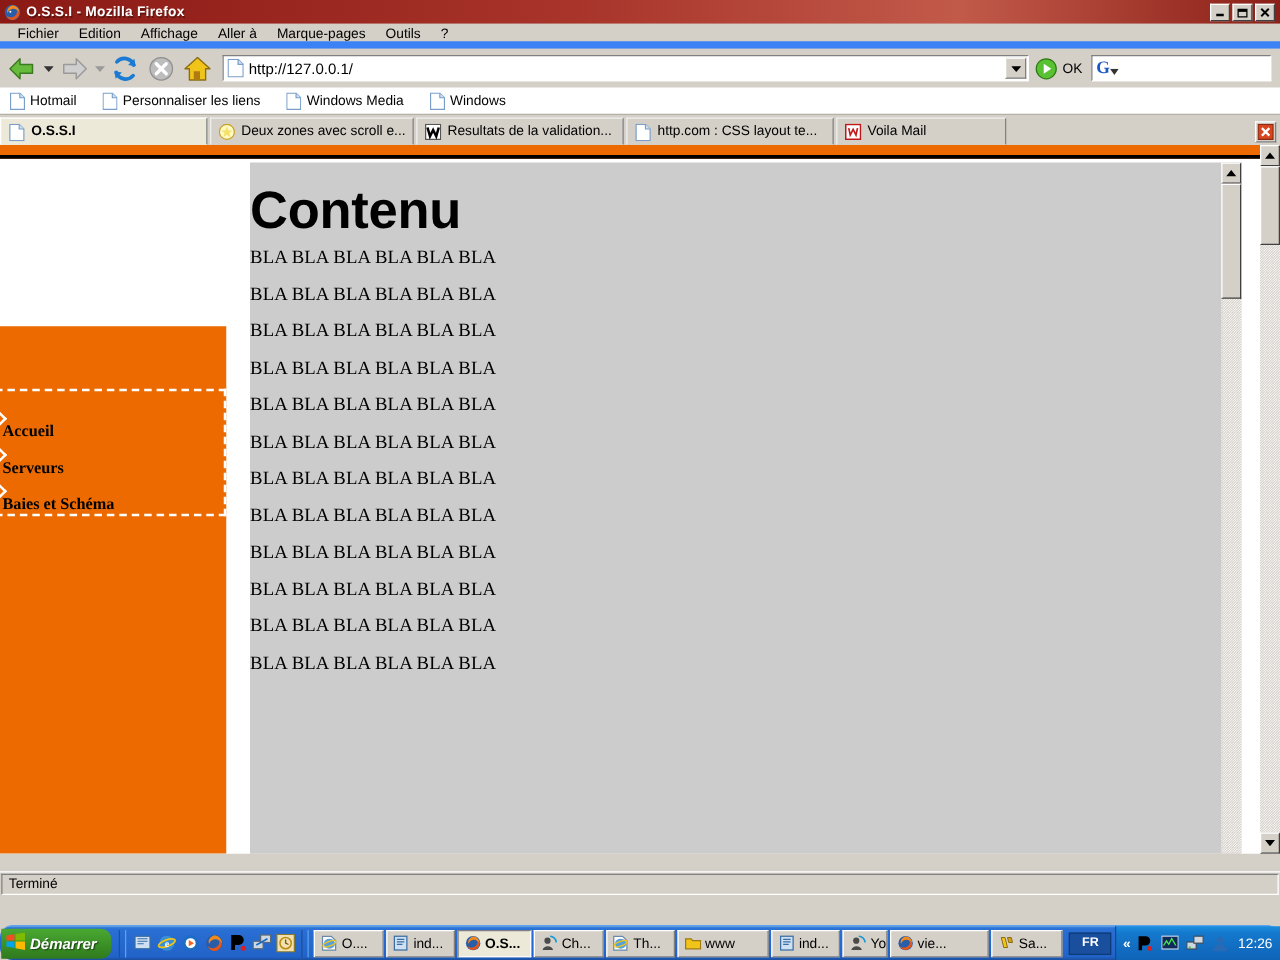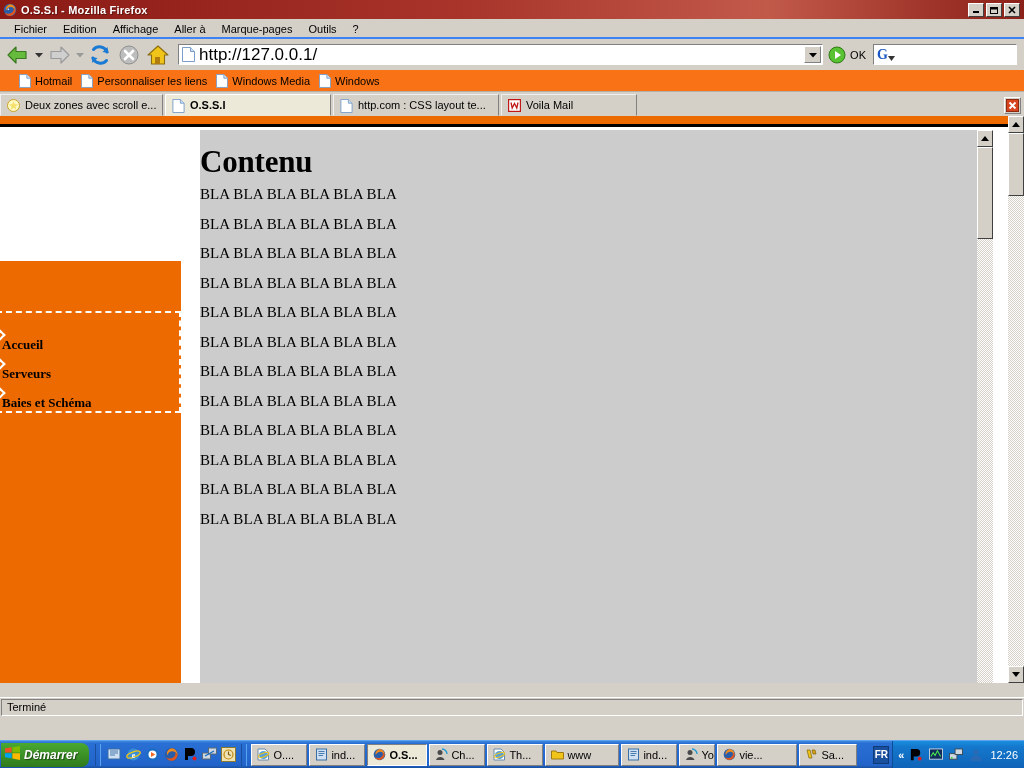--- a/index.html
+++ b/index.html
@@ -37,23 +37,23 @@
     border: 1px solid; border-color: #fff #404040 #404040 #fff;
     display: flex; align-items: center; justify-content: center;
     font-size: 9px; color: #000; line-height: 1;
     font-family: "Liberation Sans", sans-serif;
   }
   .win-btn.close { background: #d4d0c8; }
 
   
   .menubar {
     height: 20px; background: #d4d0c8;
-    display: flex; align-items: flex-end;
+    display: flex; align-items: flex-start;
     padding-left: 6px;
-    border-bottom: 2px solid #3b82f6;
+    border-bottom: 6px solid #3b82f6;
   }
   .menu-item {
     padding: 2px 8px; font-size: 11px; color: #000;
     white-space: nowrap;
   }
 
   
   .navbar {
     height: 31px; background: #d4d0c8;
     display: flex; align-items: center;
@@ -74,21 +74,21 @@
     background: #fff;
     border: 1px solid; border-color: #808080 #fff #fff #808080;
     display: flex; align-items: center;
     margin: 0 3px 0 5px;
     position: relative;
   }
   .urlbar .page-ico {
     width: 13px; height: 15px; margin: 0 4px 0 3px; flex: 0 0 auto;
   }
   .urlbar .url-text {
-    font-size: 17px; color: #000; flex: 1 1 auto;
+    font-size: 12px; color: #000; flex: 1 1 auto;
     white-space: nowrap; overflow: hidden;
   }
   .url-dropbtn {
     width: 17px; height: 17px; margin-right: 1px;
     background: #d4d0c8;
     border: 1px solid; border-color: #fff #808080 #808080 #fff;
     display: flex; align-items: center; justify-content: center;
     font-size: 7px; color: #000; flex: 0 0 auto;
   }
   .go-btn { width: 20px; height: 20px; flex: 0 0 auto; display:flex; align-items:center; justify-content:center;}
@@ -101,23 +101,23 @@
   }
   .searchbox .g-logo {
     font-family: "Liberation Serif", serif;
     font-size: 14px; font-weight: bold; color: #1a56c4;
     margin-left: 3px; line-height: 1;
   }
   .searchbox .g-caret { font-size: 7px; color: #333; margin-left: 0px; align-self: flex-end; margin-bottom:2px;}
 
   
   .bookmarks {
-    height: 22px; background: #f97316;
+    height: 22px; background: #ffffff;
     display: flex; align-items: center;
-    padding-left: 17px; gap: 0px;
+    padding-left: 6px; gap: 12px;
     border-bottom: 1px solid #b5b0a6;
   }
   .bm {
     display: flex; align-items: center;
     padding: 1px 7px 1px 2px; font-size: 11px; color: #000;
     white-space: nowrap;
   }
   .bm .page-ico { width: 12px; height: 14px; margin-right: 4px; flex:0 0 auto;}
 
   
@@ -197,22 +197,22 @@
 
   .content {
     position: absolute; left: 200px; top: 14px;
     width: 793px; height: 682px;
     background: #cccccc;
     overflow: hidden;
   }
   .content-inner { padding: 14px 0 0 0; }
   .content h1 {
     margin: 0 0 6px 0; padding: 0 0 0 0;
-    font-family: Liberation Serif, serif;
-    font-size: 31px; font-weight: bold; color: #000;
+    font-family: Liberation Sans, sans-serif;
+    font-size: 42px; font-weight: bold; color: #000;
     letter-spacing: -0.2px;
   }
   .content p {
     margin: 0 0 12.5px 0;
     font-family: "Liberation Serif", serif;
     font-size: 15px; color: #000;
     letter-spacing: 0.1px;
   }
   .content-pad { padding-left: 0px; }
 
@@ -269,20 +269,21 @@
     flex: 1 1 auto;
   }
 
   
   .taskbar {
     position: absolute; left: 0; top: 740px;
     width: 1024px; height: 28px;
     background: linear-gradient(to bottom, #3f8ae0 0%, #2a6fd4 8%, #2163c9 90%, #1a4f9e 100%);
     display: flex; align-items: center;
     border-top: 1px solid #5ba3f0;
+    border-radius: 10px;
   }
   .start-btn {
     height: 24px; margin: 0 4px 0 1px;
     padding: 0 12px 0 4px;
     background: linear-gradient(to bottom, #4aa832 0%, #3d9428 45%, #2f7a1d 100%);
     border-radius: 0 8px 8px 0;
     display: flex; align-items: center; gap: 4px;
     color: #fff; font-weight: bold; font-size: 12px;
     font-style: italic;
     text-shadow: 1px 1px 1px rgba(0,0,0,0.5);
@@ -306,21 +307,21 @@
     font-size: 11px; color: #000;
     white-space: nowrap; overflow: hidden;
     flex: 0 1 auto;
   }
   .task-btn.active {
     background: #ece9d8; font-weight: bold;
     border-color: #808080 #fff #fff #808080;
   }
   .task-btn .tsk-ico { width: 14px; height: 14px; flex:0 0 auto; display:flex; align-items:center; justify-content:center;}
   .lang-ind {
-    width: 16px; height: 18px; flex: 0 0 auto;
+    width: 34px; height: 18px; flex: 0 0 auto;
     background: #1a4f9e; color: #fff;
     display: flex; align-items: center; justify-content: center;
     font-size: 10px; font-weight: bold;
     margin: 12px 3px;
     border: 1px solid #0f3a78;
   }
   .systray {
     height: 28px; flex: 0 0 auto;
     background: linear-gradient(to bottom, #1a8fe0 0%, #1478cc 20%, #0f63b8 100%);
     display: flex; align-items: center; gap: 4px;
@@ -487,41 +488,50 @@
       <svg class="pgico" width="12" height="14" viewBox="0 0 13 15">
         <path d="M0.5 0.5 L8.5 0.5 L12.5 4.5 L12.5 14.5 L0.5 14.5 Z" fill="#fff" stroke="#7a9ec9" stroke-width="1"></path>
         <path d="M8.5 0.5 L8.5 4.5 L12.5 4.5" fill="#cfe0f2" stroke="#7a9ec9" stroke-width="1"></path>
       </svg>
     </span>
     <span>Windows</span>
   </span>
 </div>
 
 <div class="tabbar">
+  <span class="tab active" style="width:166px">
+    <span class="tico">
+      <svg class="pgico" width="13" height="14" viewBox="0 0 13 15">
+        <path d="M0.5 0.5 L8.5 0.5 L12.5 4.5 L12.5 14.5 L0.5 14.5 Z" fill="#fff" stroke="#7a9ec9" stroke-width="1"></path>
+        <path d="M8.5 0.5 L8.5 4.5 L12.5 4.5" fill="#cfe0f2" stroke="#7a9ec9" stroke-width="1"></path>
+      </svg>
+    </span>
+    <span>O.S.S.I</span>
+  </span>
+
   <span class="tab" style="width:163px">
     <span class="tico">
       <svg width="13" height="13" viewBox="0 0 13 13">
         <circle cx="6.5" cy="6.5" r="6" fill="#fff9c4" stroke="#c9a227" stroke-width="1"></circle>
         <path d="M6.5 2 L7.7 5.3 L11 5.3 L8.4 7.4 L9.4 10.7 L6.5 8.7 L3.6 10.7 L4.6 7.4 L2 5.3 L5.3 5.3 Z" fill="#f5e06a"></path>
       </svg>
     </span>
     <span>Deux zones avec scroll e...</span>
   </span>
 
-  <span class="tab active" style="width:166px">
+
+  <span class="tab" style="width:166px">
     <span class="tico">
-      <svg class="pgico" width="13" height="14" viewBox="0 0 13 15">
-        <path d="M0.5 0.5 L8.5 0.5 L12.5 4.5 L12.5 14.5 L0.5 14.5 Z" fill="#fff" stroke="#7a9ec9" stroke-width="1"></path>
-        <path d="M8.5 0.5 L8.5 4.5 L12.5 4.5" fill="#cfe0f2" stroke="#7a9ec9" stroke-width="1"></path>
-      </svg>
-    </span>
-    <span>O.S.S.I</span>
-  </span>
-
-
+      <svg width="13" height="13" viewBox="0 0 13 13">
+        <rect x="0.5" y="0.5" width="12" height="12" fill="#fff" stroke="#555" stroke-width="1"></rect>
+        <path d="M2 3 L4 10 L6.5 5 L9 10 L11 3" fill="none" stroke="#000" stroke-width="2"></path>
+      </svg>
+    </span>
+    <span>Resultats de la validation...</span>
+  </span>
 
   <span class="tab" style="width:166px">
     <span class="tico">
       <svg class="pgico" width="13" height="14" viewBox="0 0 13 15">
         <path d="M0.5 0.5 L8.5 0.5 L12.5 4.5 L12.5 14.5 L0.5 14.5 Z" fill="#fff" stroke="#7a9ec9" stroke-width="1"></path>
         <path d="M8.5 0.5 L8.5 4.5 L12.5 4.5" fill="#cfe0f2" stroke="#7a9ec9" stroke-width="1"></path>
       </svg>
     </span>
     <span>http.com : CSS layout te...</span>
   </span>

